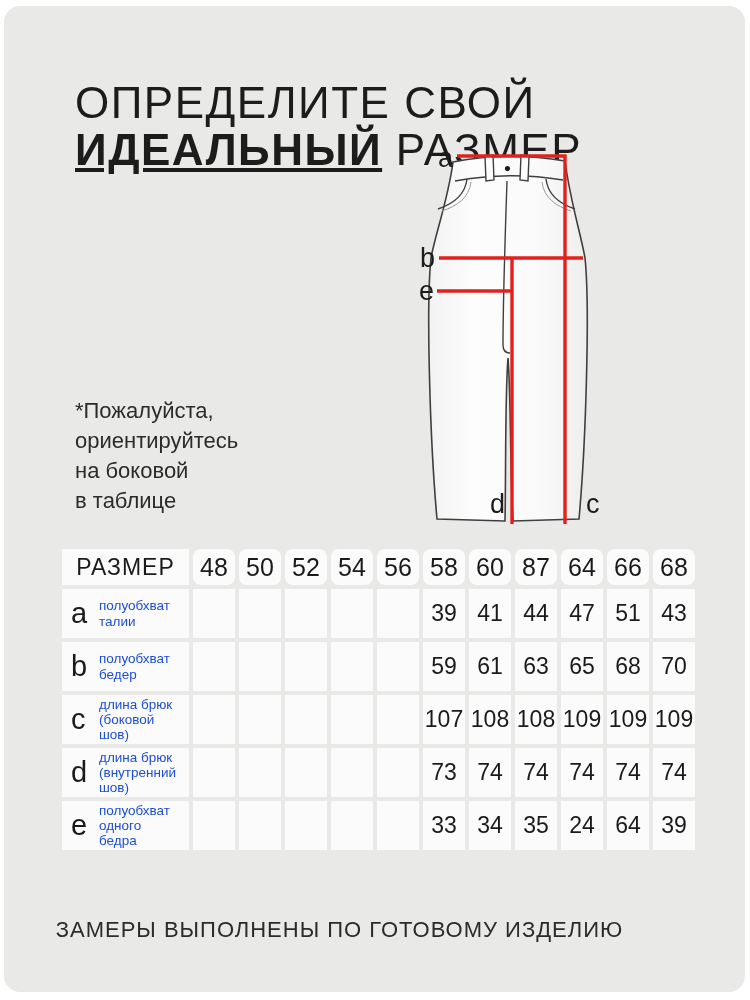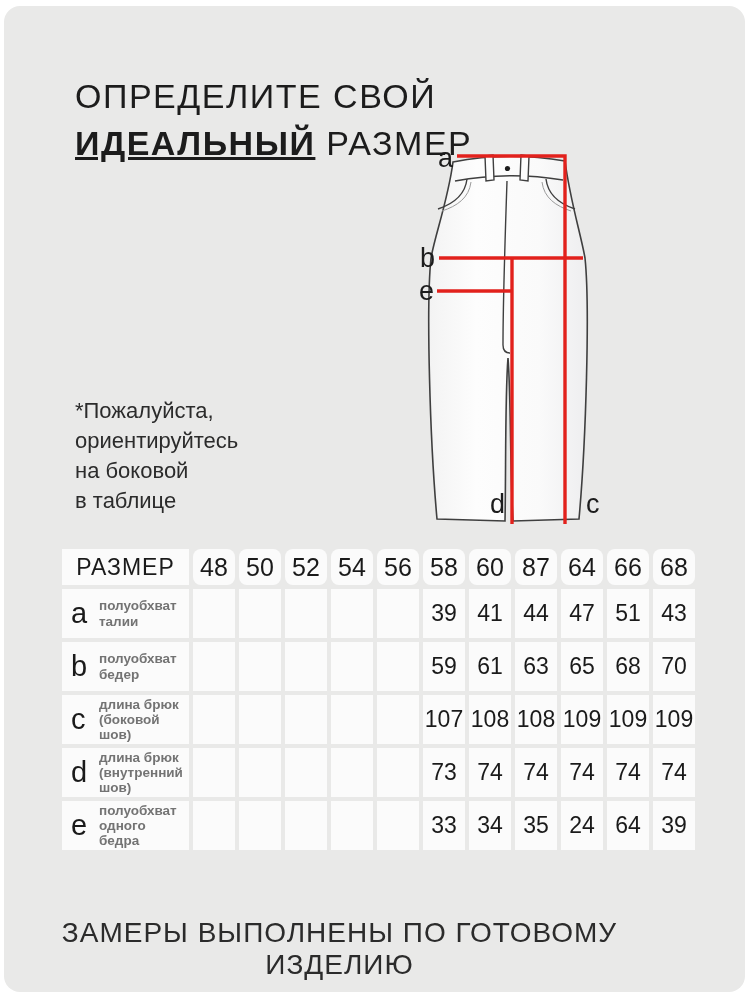--- a/index.html
+++ b/index.html
@@ -14,21 +14,21 @@
     width:750px;height:1000px;position:relative;overflow:hidden;
     background:#ffffff;color:var(--text);
     font-family:"Liberation Sans", sans-serif;
   }
   .panel{
     position:absolute;left:4px;top:6px;width:741px;height:986px;
     background:var(--bg);border-radius:16px;
   }
   .title{
     position:absolute;left:75px;top:50px;
-    font-size:34px;line-height:47px;letter-spacing:1.5px;font-weight:400;
+    font-size:44px;line-height:47px;letter-spacing:1.5px;font-weight:400;
   }
   .title b{font-weight:700;text-decoration:underline;}
   .note{
     position:absolute;left:75px;top:396px;
     font-size:22px;line-height:30px;white-space:pre-line;color:#2b2b2b;
   }
   .diagram{position:absolute;left:405px;top:140px;width:200px;height:392px;}
   .diagram svg{display:block;}
   .diagram text{
     font-family:"Liberation Sans", sans-serif;
@@ -44,26 +44,26 @@
   .cell{
     background:var(--cell);
     display:flex;align-items:center;justify-content:center;
     font-size:23px;font-weight:500;color:#1a1a1a;
   }
   .cell.hdr-label{font-size:23px;letter-spacing:1px;}
   .cell.hdr-size{font-size:25px;border-radius:8px;}
   .cell.rowhead{justify-content:flex-start;padding-left:9px;}
   .letter{font-size:29px;font-weight:400;flex:0 0 24px;line-height:1;}
   .desc{
-    font-size:13.5px;font-weight:700;line-height:1.13;
-    white-space:pre-line;margin-left:4px;color:#737373;
+    font-size:13.5px;font-weight:400;line-height:1.13;
+    white-space:pre-line;margin-left:4px;color:#1d4ed8;
   }
   .footer{
     position:absolute;left:0;top:917px;width:679px;text-align:center;
-    font-size:28px;letter-spacing:1px;color:#2b2b2b;font-weight:400;
+    font-size:22px;letter-spacing:1px;color:#2b2b2b;font-weight:400;
   }
 </style>
 </head>
 <body>
 
 <div class="panel"></div>
 
 <h1 class="title"><span>ОПРЕДЕЛИТЕ СВОЙ</span><br><b>ИДЕАЛЬНЫЙ</b><span> РАЗМЕР</span></h1>
 
 <div class="diagram">

